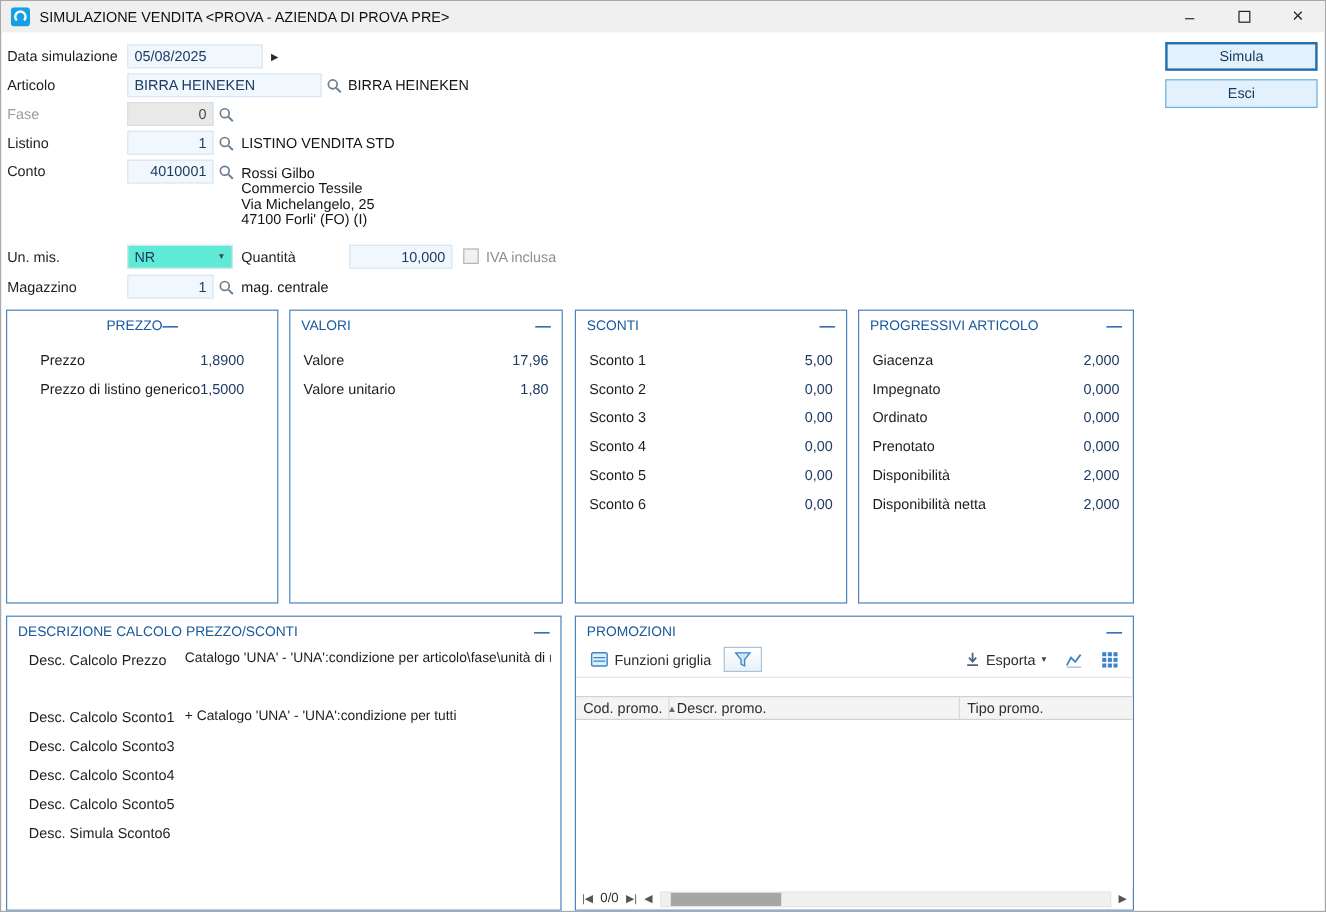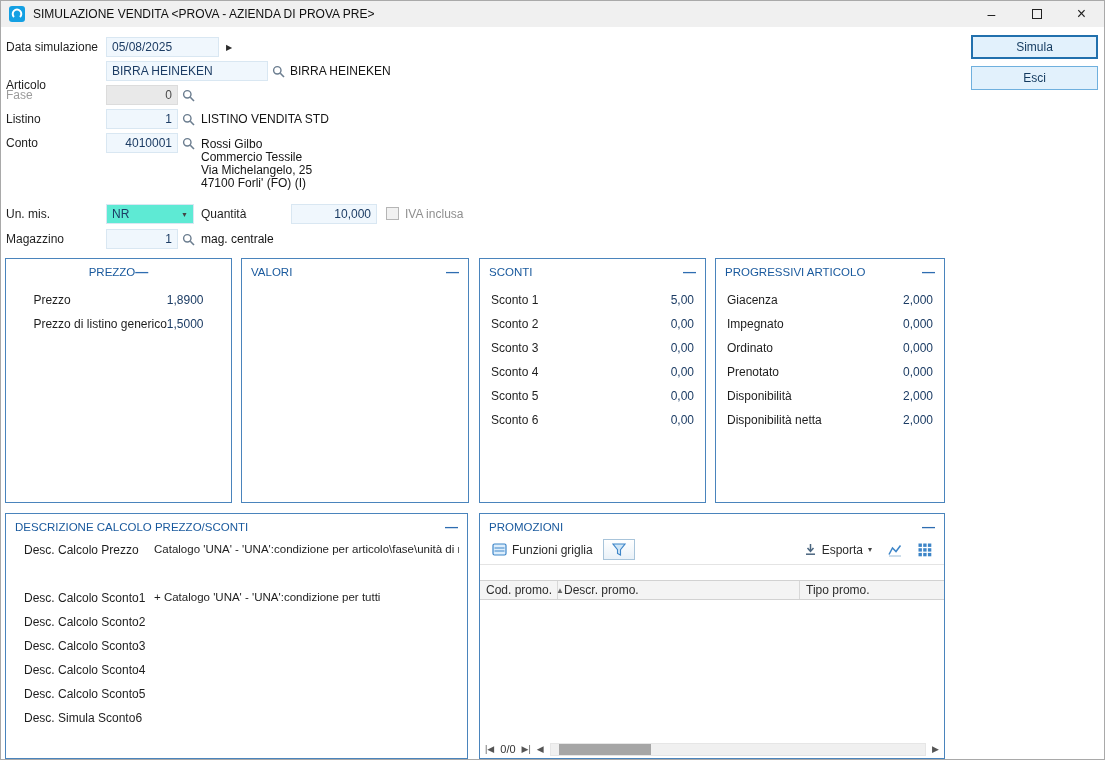--- a/index.html
+++ b/index.html
@@ -92,21 +92,21 @@
         <span class="close-glyph">×</span>
       </span>
   </div>
 
   <span class="flabel" style="left:5px;top:39px;">Data simulazione</span>
   <input class="fld" style="left: 105px; top: 36px; width: 113px;" value="05/08/2025">
   <span class="iconbtn" style="left:220px;top:38px;">
       <span class="tri">▶</span>
     </span>
 
-  <span class="flabel" style="left:5px;top:77px;">Articolo</span>
+  <span class="flabel" style="left:5px;top:63px;">Articolo</span>
   <input class="fld" style="left: 105px; top: 60px; width: 162px;" value="BIRRA HEINEKEN">
   <span class="iconbtn" style="left:269px;top:62px;">
     <svg width="13" height="13" viewBox="0 0 13 13">
         <circle cx="5.3" cy="5.3" r="3.7" fill="none" stroke="#6b7d8f" stroke-width="1.4"></circle>
         <line x1="8.3" y1="8.3" x2="12" y2="12" stroke="#6b7d8f" stroke-width="1.6"></line>
       </svg>
   </span>
   <span class="dtext" style="left:289px;top:63px;">BIRRA HEINEKEN</span>
 
   <span class="flabel dis" style="left:5px;top:87px;">Fase</span>
@@ -181,20 +181,30 @@
         <span class="pv">1,5000</span>
       </div>
     </div>
   </div>
 
   <div class="panel" style="left:240px;top:257px;width:228px;height:245px;">
     <div class="phead">
       <span class="ptitle">VALORI</span>
       <span class="pmin">—</span>
     </div>
+    <div class="pbody">
+      <div class="prow">
+        <span class="pl">Valore</span>
+        <span class="pv">17,96</span>
+      </div>
+      <div class="prow">
+        <span class="pl">Valore unitario</span>
+        <span class="pv">1,80</span>
+      </div>
+    </div>
   </div>
 
   <div class="panel" style="left:478px;top:257px;width:227px;height:245px;">
     <div class="phead">
       <span class="ptitle">SCONTI</span>
       <span class="pmin">—</span>
     </div>
     <div class="pbody">
       <div class="prow">
         <span class="pl">Sconto 1</span>
@@ -263,24 +273,20 @@
     </div>
     <div class="pbody">
       <div class="drow">
         <span class="dl">Desc. Calcolo Prezzo</span>
         <span class="dv">Catalogo 'UNA' - 'UNA':condizione per articolo\fase\unità di misura</span>
       </div>
       <div class="spacer24"></div>
       <div class="drow">
         <span class="dl">Desc. Calcolo Sconto1</span>
         <span class="dv">+ Catalogo 'UNA' - 'UNA':condizione per tutti</span>
-      </div>
-      <div class="drow">
-        <span class="dl">Desc. Calcolo Sconto2</span>
-        <span class="dv"></span>
       </div>
       <div class="drow">
         <span class="dl">Desc. Calcolo Sconto3</span>
         <span class="dv"></span>
       </div>
       <div class="drow">
         <span class="dl">Desc. Calcolo Sconto4</span>
         <span class="dv"></span>
       </div>
       <div class="drow">

